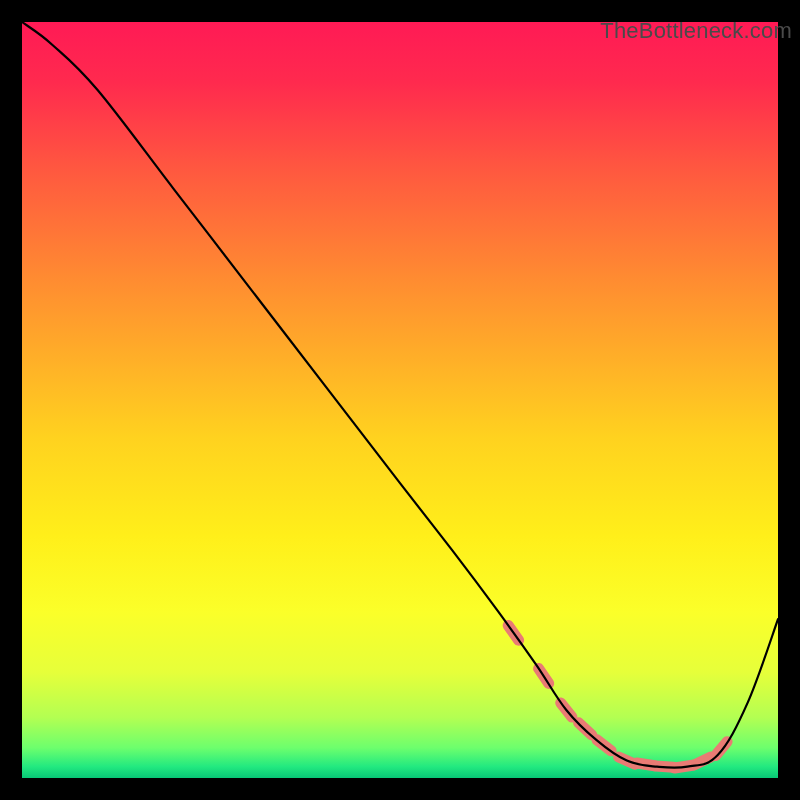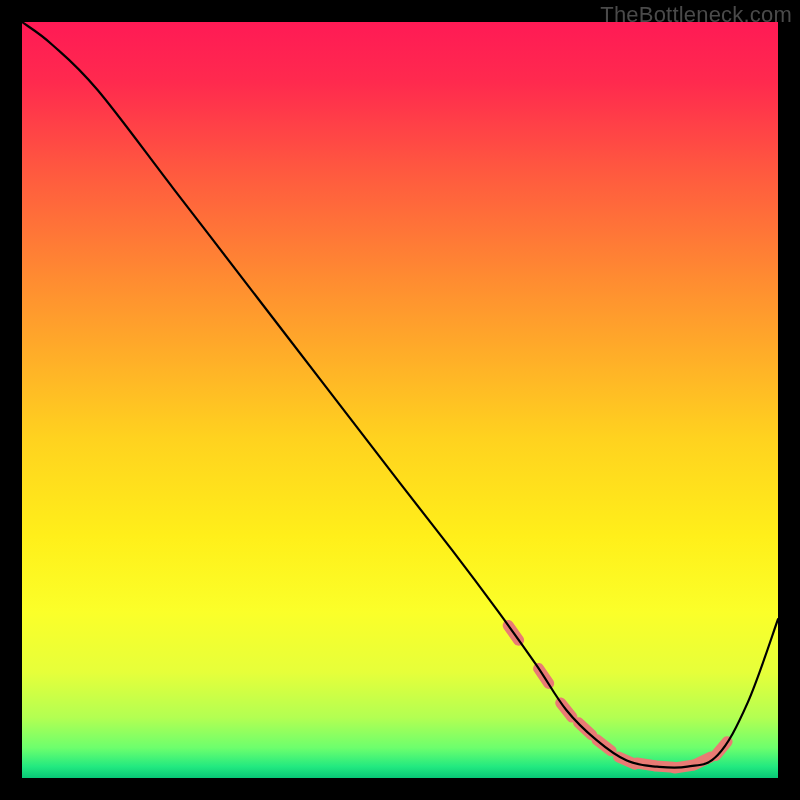--- a/index.html
+++ b/index.html
@@ -12,21 +12,21 @@
     font-family: Arial, Helvetica, sans-serif;
   }
   .frame {
     position: relative;
     width: 800px;
     height: 800px;
     background: #000;
   }
   .watermark {
     position: absolute;
-    top: 2px;
+    top: 18px;
     right: 8px;
     color: #4a4a4a;
     font-size: 22px;
     font-weight: 500;
     letter-spacing: 0.2px;
     z-index: 20;
   }
   .plot {
     position: absolute;
     left: 22px;

